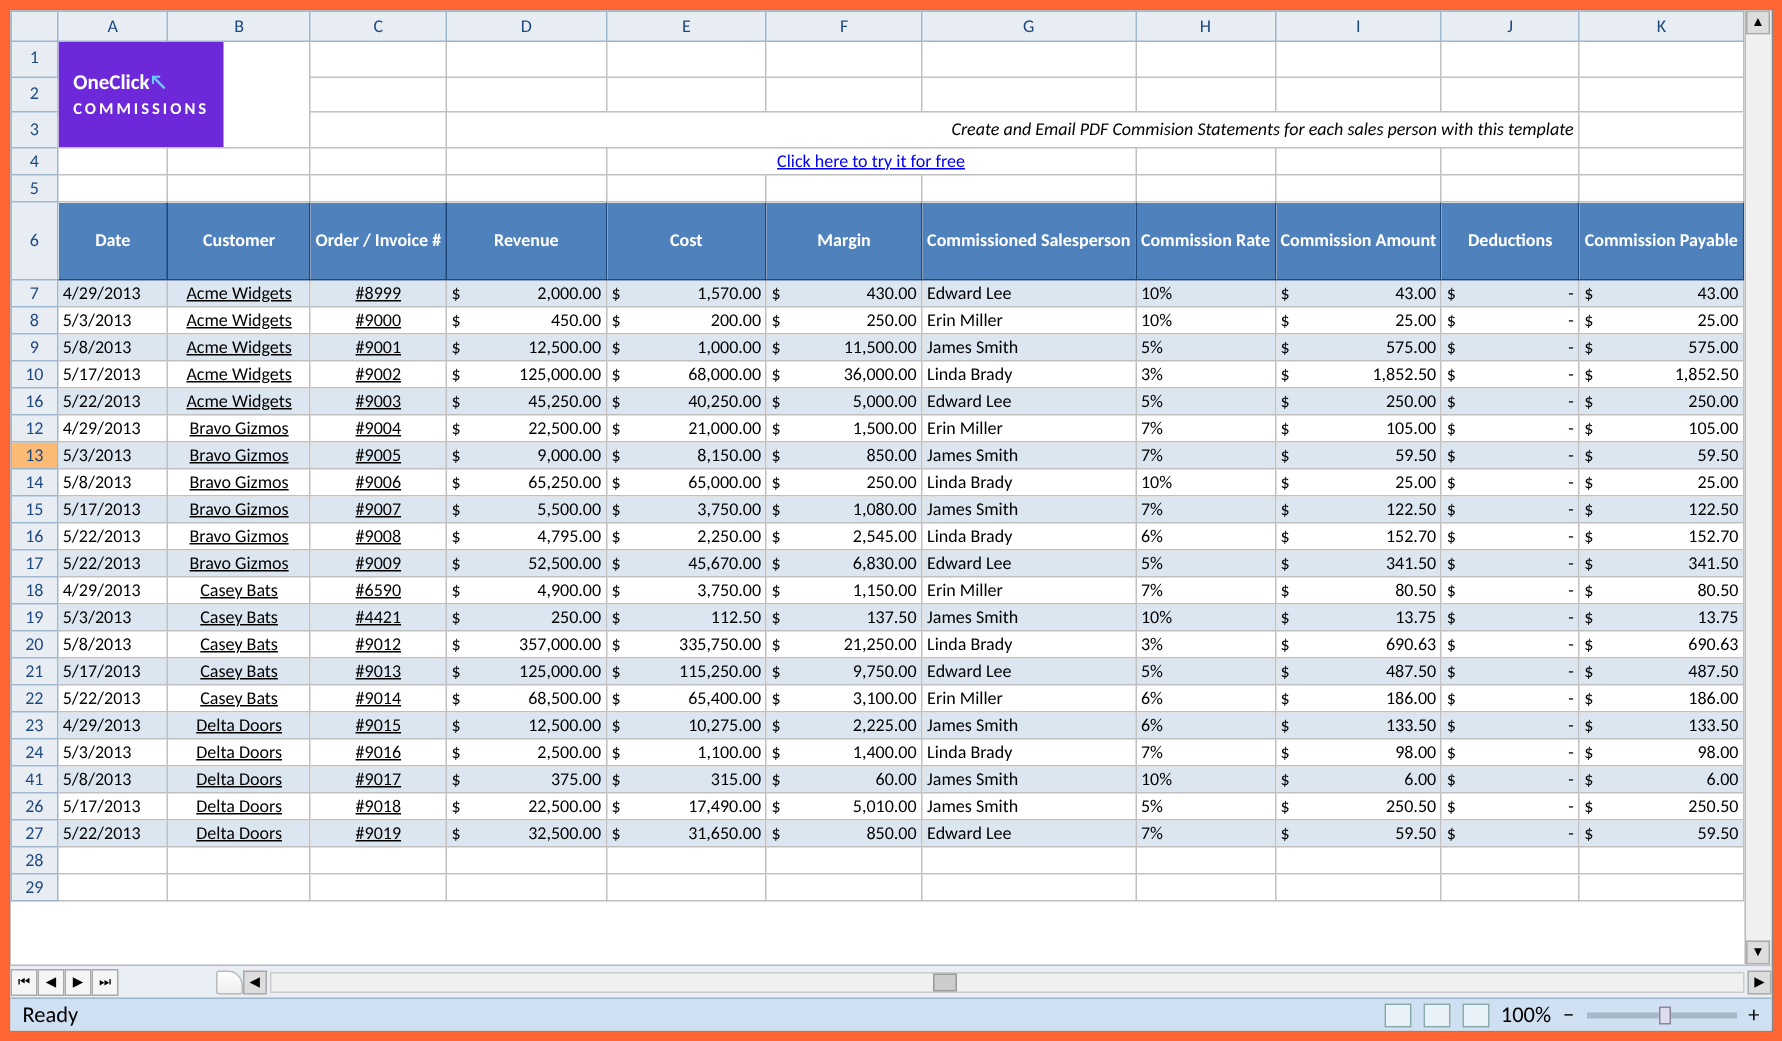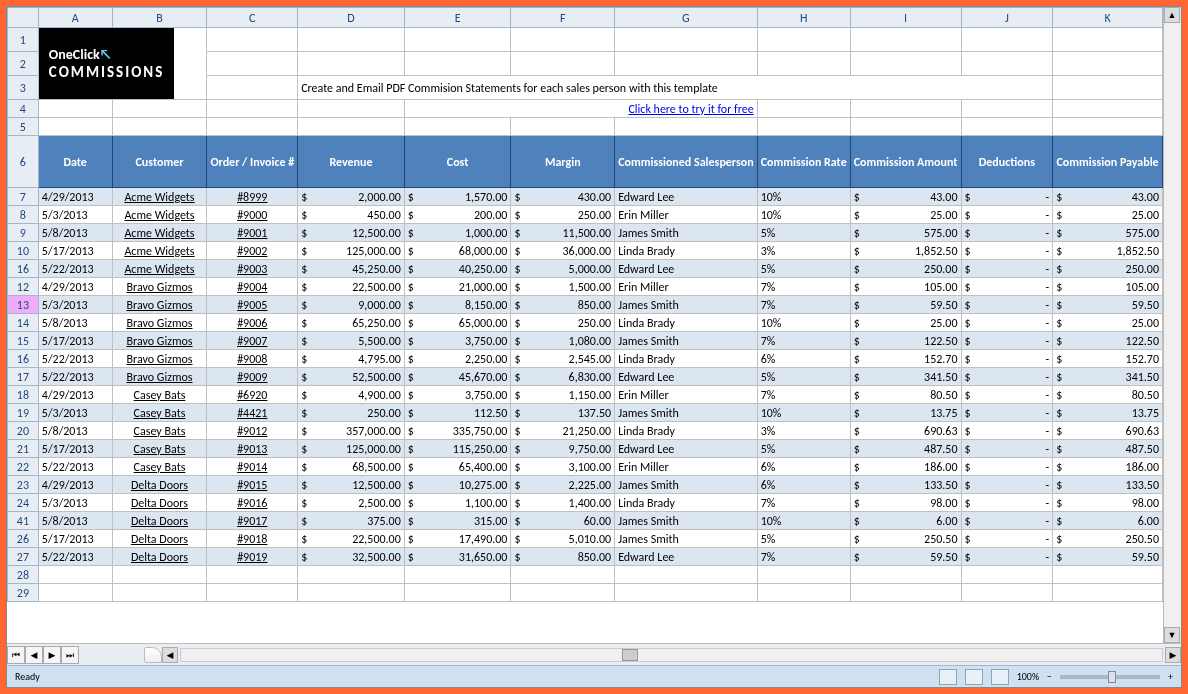--- a/index.html
+++ b/index.html
@@ -4,43 +4,43 @@
 <style>
 *{box-sizing:border-box;margin:0;padding:0;font-family:Calibri,Arial,sans-serif;}
 body{background:#FF6633;padding:6px;width:1188px;height:694px;overflow:hidden;}
 .app{background:#fff;width:100%;height:100%;display:flex;flex-direction:column;border:1px solid #888;}
 .grid-area{flex:1;overflow:hidden;position:relative;display:flex;}
 .sheet{flex:1;overflow:hidden;}
 table{border-collapse:collapse;table-layout:fixed;}
 th.colhdr,td.rowhdr{background:#e8edf4;border:1px solid #9eb6ce;font-size:12px;color:#1f497d;text-align:center;font-weight:normal;height:18px;}
 th.colhdr{height:20px;}
 td.rowhdr{width:36px;}
-td.rowhdr.sel{background:#f0abfc;margin-left:48px;}
+td.rowhdr.sel{background:#fdba74;margin-left:48px;}
 td.cell{border:1px solid #c0c0c0;font-size:12px;height:18px;padding:0 3px;white-space:nowrap;overflow:hidden;background:#fff;}
 td.cell.r{text-align:left;}
 td.cell.c{text-align:center;text-decoration:underline;}
 tr.band td.cell{background:#dce6f1;}
 tr.headerrow td.cell{background:#4f81bd;color:#fff;font-weight:bold;text-align:center;border:1px solid #1f497d;vertical-align:middle;}
 tr.headerrow{height:52px;}
 .money{display:flex;justify-content:space-between;}
-.logo{background:#000000;color:#fff;padding:18px 10px;display:inline-block;font-weight:bold;font-size:14px;}
-.logo .sub{font-size:15px;letter-spacing:2px;}
-.banner{border:1px solid #999;background:#f2f2f2;text-align:left;padding:2px;font-size:14px;}
-.link{color:#0000ee;text-decoration:underline;text-align:right;font-size:12px;}
+.logo{background:#6d28d9;color:#fff;padding:18px 10px;display:inline-block;font-weight:bold;font-size:14px;}
+.logo .sub{font-size:11px;letter-spacing:2px;}
+.banner{border:1px solid #999;background:#f2f2f2;font-style:italic;text-align:right;padding:2px;font-size:14px;}
+.link{color:#0000ee;text-decoration:underline;text-align:center;font-size:12px;}
 .vscroll{width:18px;background:#e9e9e9;border-left:1px solid #bbb;display:flex;flex-direction:column;}
 .vscroll .arrow,.hscroll .arrow{background:#ddd;border:1px solid #aaa;font-size:9px;text-align:center;line-height:14px;height:16px;width:16px;cursor:pointer;}
 .vscroll .track{flex:1;background:#f0f0f0;}
 .tabs{display:flex;align-items:center;background:#e9eef5;border-top:1px solid #bbb;height:22px;font-size:11px;}
 .tabs .nav{display:flex;gap:0;}
 .tabs .navbtn{width:18px;height:18px;border:1px solid #aaa;background:#f5f5f5;font-size:9px;line-height:16px;text-align:center;cursor:pointer;}
 .tab{background:#1d4ed8;border:1px solid #aaa;border-bottom:none;padding:2px 0;margin-left:2px;font-weight:bold;cursor:pointer;margin-top:43px;}
 .tabs .hscroll{flex:1;display:flex;margin-left:auto;align-items:center;}
 .tabs .htrack{flex:1;height:14px;background:#f0f0f0;border:1px solid #ccc;margin:0 2px;position:relative;}
 .tabs .hthumb{position:absolute;left:45%;width:16px;height:12px;background:#ccc;border:1px solid #999;}
-.status{display:flex;align-items:center;background:#cfe0f2;border-top:1px solid #9eb6ce;height:22px;font-size:10px;padding:0 8px;gap:8px;}
+.status{display:flex;align-items:center;background:#cfe0f2;border-top:1px solid #9eb6ce;height:22px;font-size:15px;padding:0 8px;gap:8px;}
 .status .spacer{flex:1;}
 .viewbtn{width:18px;height:16px;border:1px solid #8aa;background:#e8f0f8;cursor:pointer;display:inline-block;}
 .zoom-slider{width:100px;height:4px;background:#a8b8c8;position:relative;}
 .zoom-slider .thumb{position:absolute;left:48px;top:-4px;width:8px;height:12px;background:#dde;border:1px solid #889;}
 .addtab{width:18px;height:16px;margin-left:4px;background:linear-gradient(#fff,#eee);border:1px solid #bbb;border-radius:2px 10px 2px 2px;cursor:pointer;}
 </style>
 </head>
 <body>
 
 <div class="app">
@@ -614,21 +614,21 @@
                 <span class="money">
                   <span>$</span>
                   <span>341.50</span>
                 </span>
               </td>
             </tr>
             <tr class="">
               <td class="rowhdr">18</td>
               <td class="cell r">4/29/2013</td>
               <td class="cell c">Casey Bats</td>
-              <td class="cell c">#6920</td>
+              <td class="cell c">#6590</td>
               <td class="cell">
                 <span class="money">
                   <span>$</span>
                   <span>4,900.00</span>
                 </span>
               </td>
               <td class="cell">
                 <span class="money">
                   <span>$</span>
                   <span>3,750.00</span>

